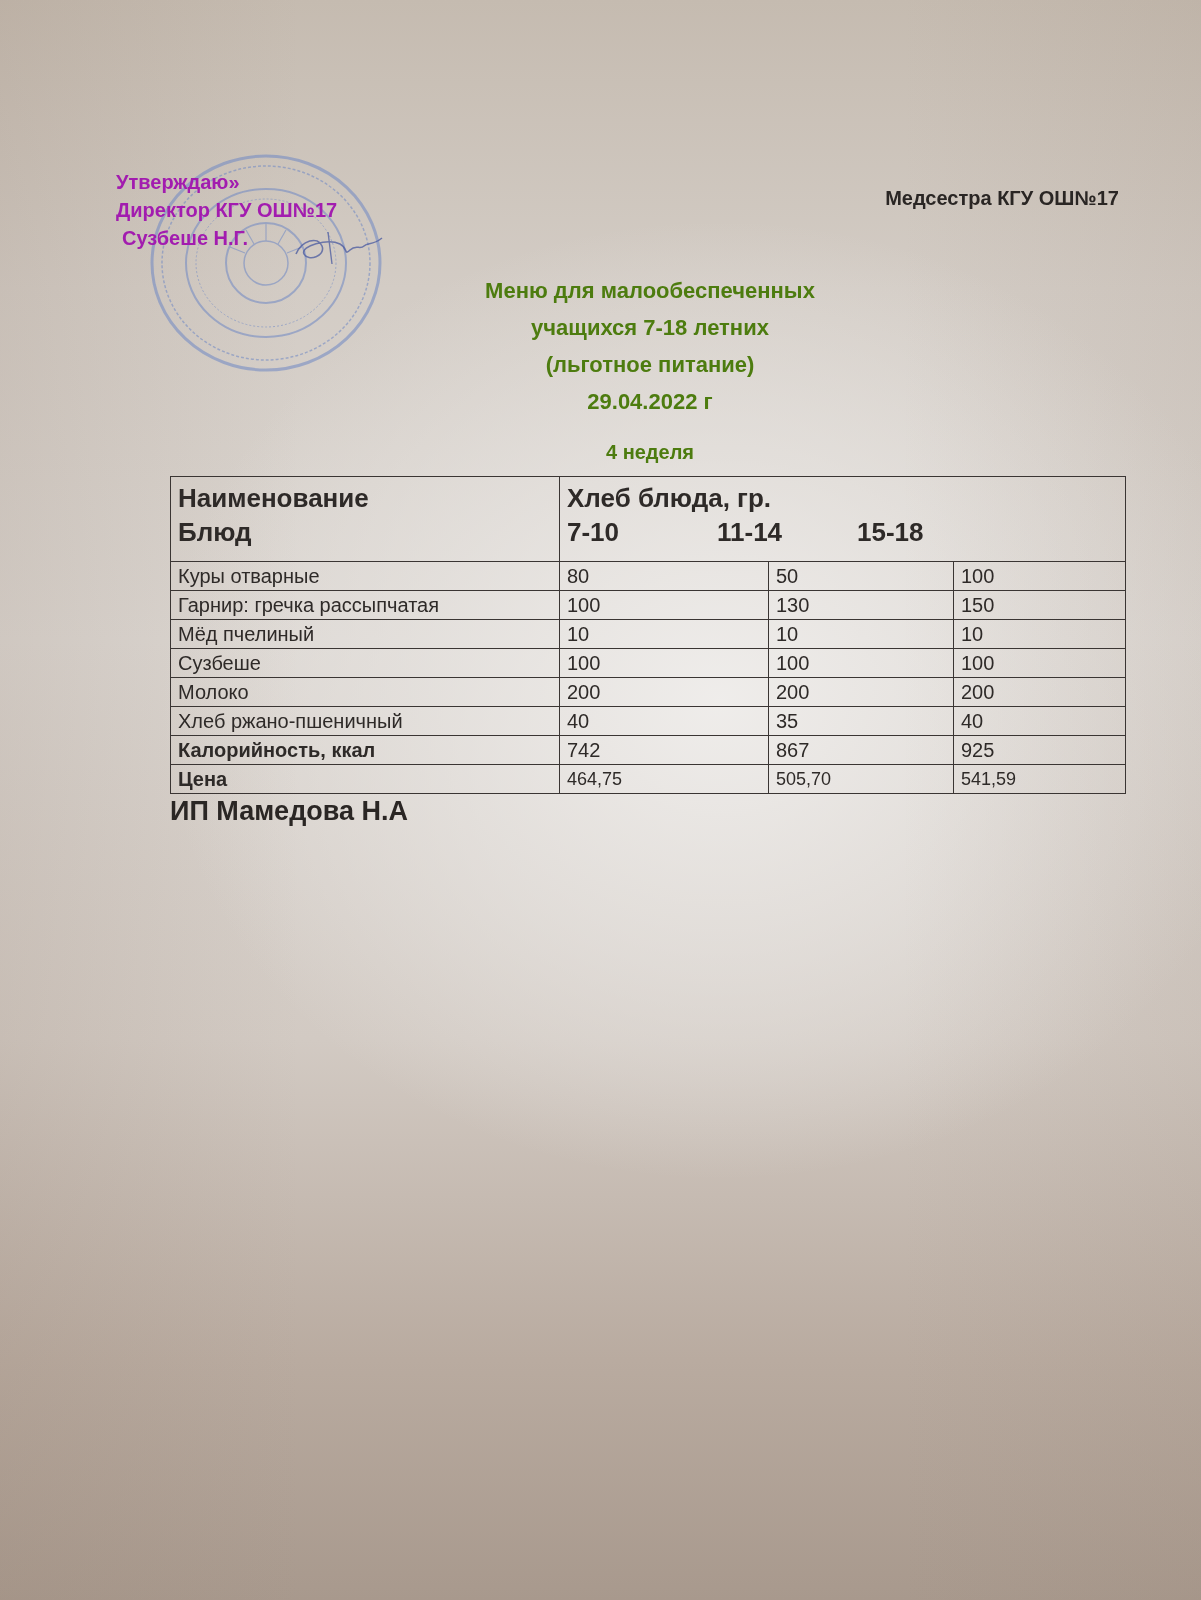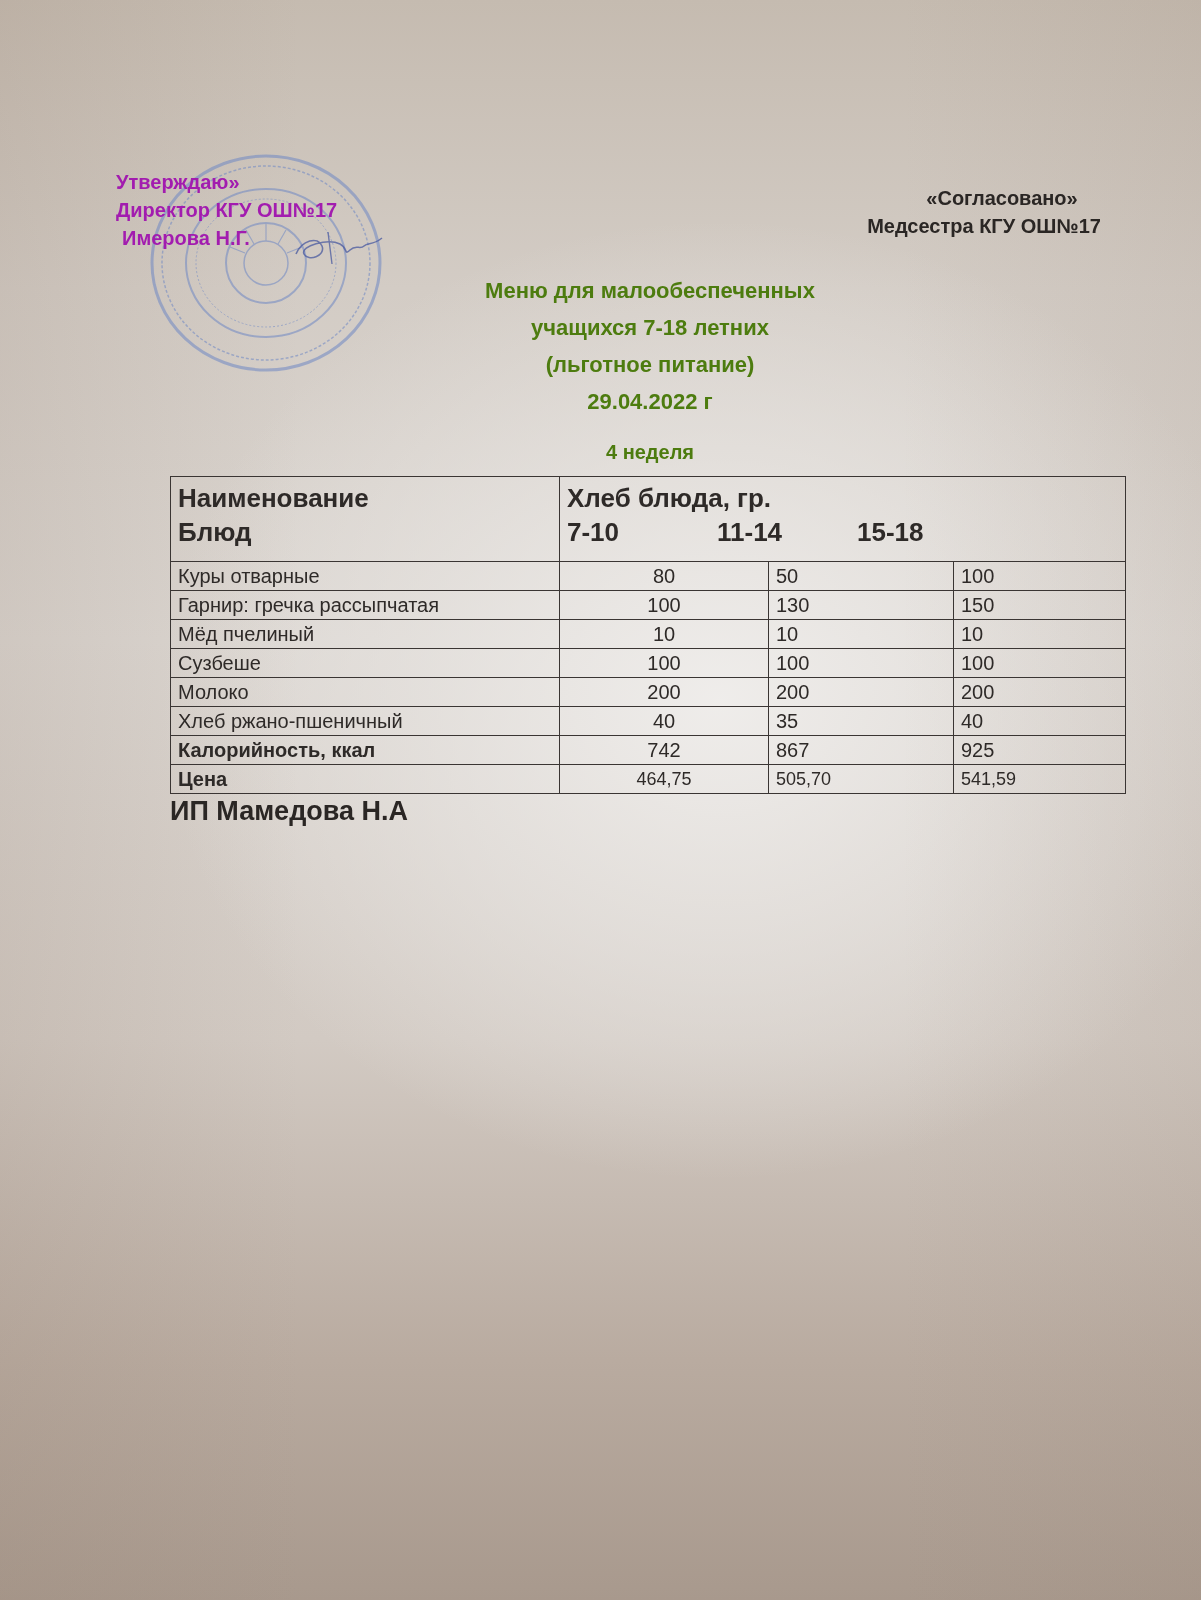--- a/index.html
+++ b/index.html
@@ -41,21 +41,21 @@
   }
   table.menu td {
     border: 1.4px solid #3a3533; padding: 0 7px; height: 28px; vertical-align: middle;
     line-height: 24px;
   }
   table.menu .hdr td { height: 80px; font-weight: bold; font-size: 26px; line-height: 34px; vertical-align: top; padding-top: 4px; }
   table.menu .hdr .ages span { display: inline-block; }
   table.menu .hdr .ages span:nth-child(1) { width: 150px; }
   table.menu .hdr .ages span:nth-child(2) { width: 140px; }
   table.menu td.name { width: 374px; }
-  table.menu td.v1 { width: 194px; text-align: center; }
+  table.menu td.v1 { width: 194px; }
   table.menu td.v2 { width: 170px; }
   table.menu tr.bold td.name { font-weight: bold; }
   table.menu tr.price td { font-size: 18px; }
   .footer {
     position: absolute; left: 170px; top: 796px;
     font-weight: bold; font-size: 27px; color: #2a2624;
   }
 </style>
 </head>
 <body>
@@ -76,30 +76,29 @@
       <line x1="138" y1="78" x2="130" y2="92"></line>
         <line x1="82" y1="95" x2="97" y2="101"></line>
       <line x1="154" y1="95" x2="139" y2="101"></line>
     </g>
   </svg>
 </div>
 
 <div class="approve">
   <div>Утверждаю»</div>
   <div>Директор КГУ ОШ№17</div>
-  <div>Имерова Н.Г.</div>
+  <div>Сузбеше Н.Г.</div>
 </div>
 
 <svg class="signature" viewBox="0 0 100 42" xmlns="http://www.w3.org/2000/svg">
   <path d="M8 28 C 14 14, 30 10, 34 20 C 38 30, 20 36, 16 28 C 12 20, 40 12, 52 18 C 60 22, 56 30, 62 24 C 68 18, 72 24, 76 20 C 80 16, 84 20, 94 12" fill="none" stroke="#4a5aa0" stroke-width="1.6"></path>
   <path d="M40 6 L 44 38" fill="none" stroke="#4a5aa0" stroke-width="1.4"></path>
 </svg>
 
 <div class="agreed">
-  <div>«Согласовано»</div>
   <div>Медсестра КГУ  ОШ№17</div>
 </div>
 
 <div class="title">
   <div>Меню для малообеспеченных</div>
   <div>учащихся 7-18 летних</div>
   <div>(льготное питание)</div>
   <div>29.04.2022 г</div>
   <div class="week">4 неделя</div>
 </div>

